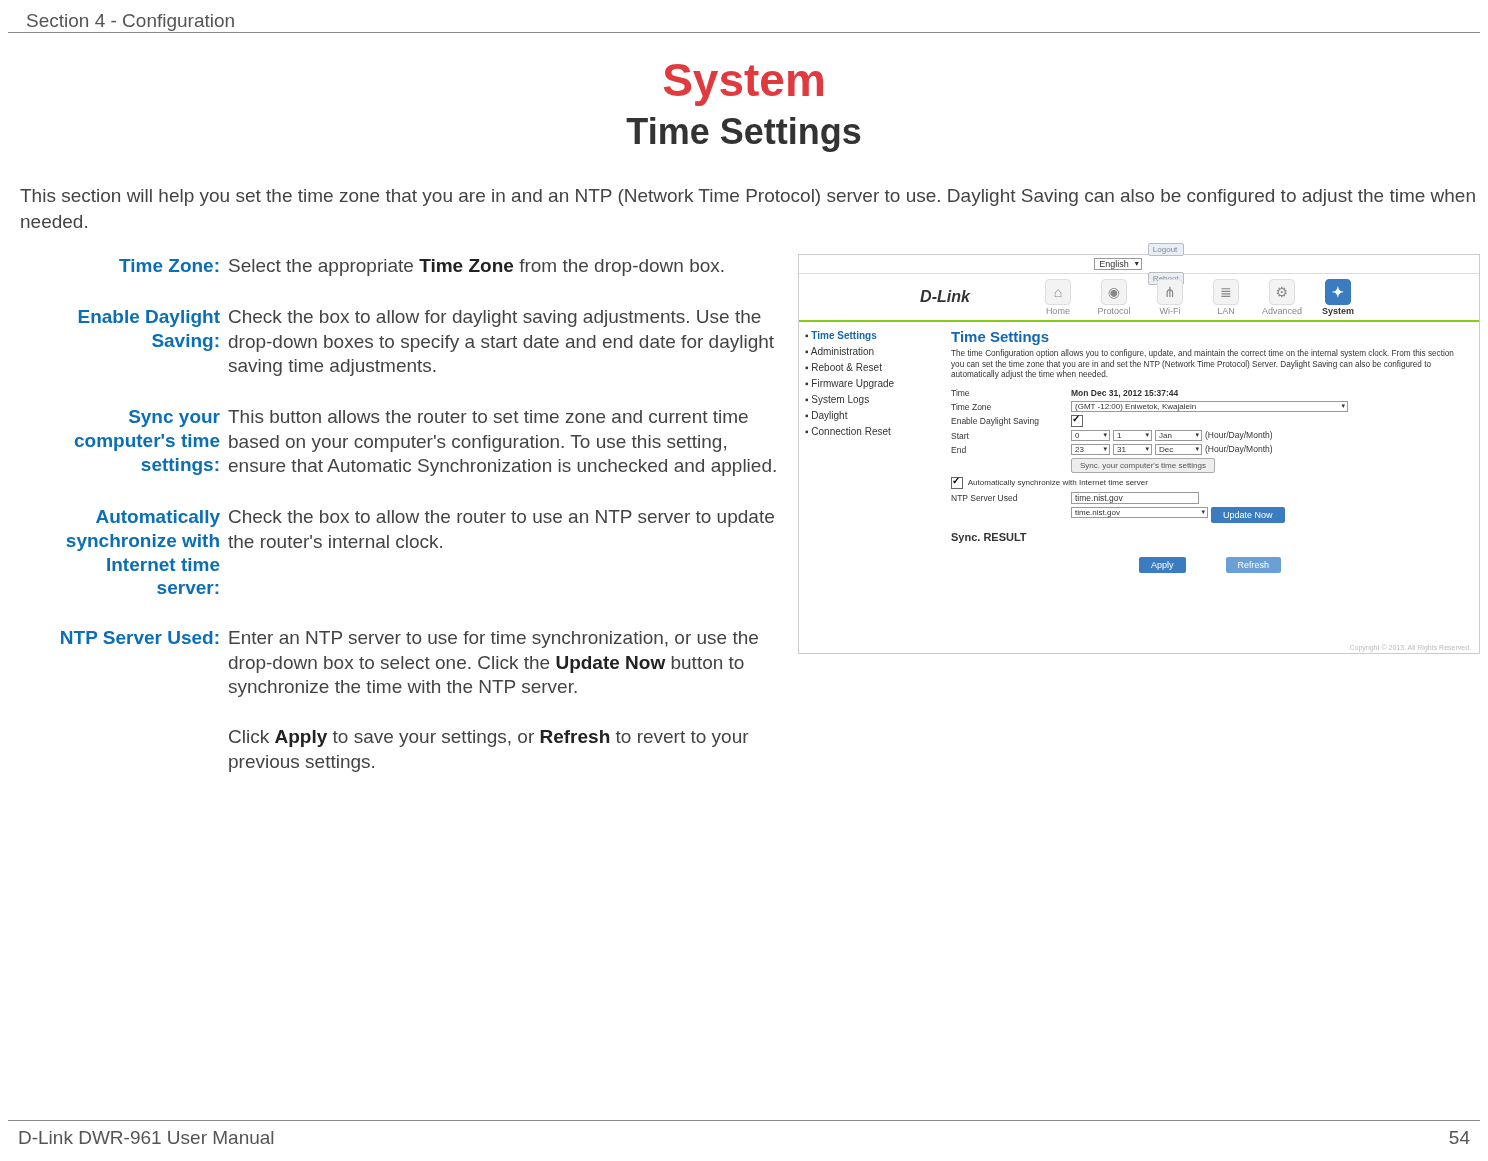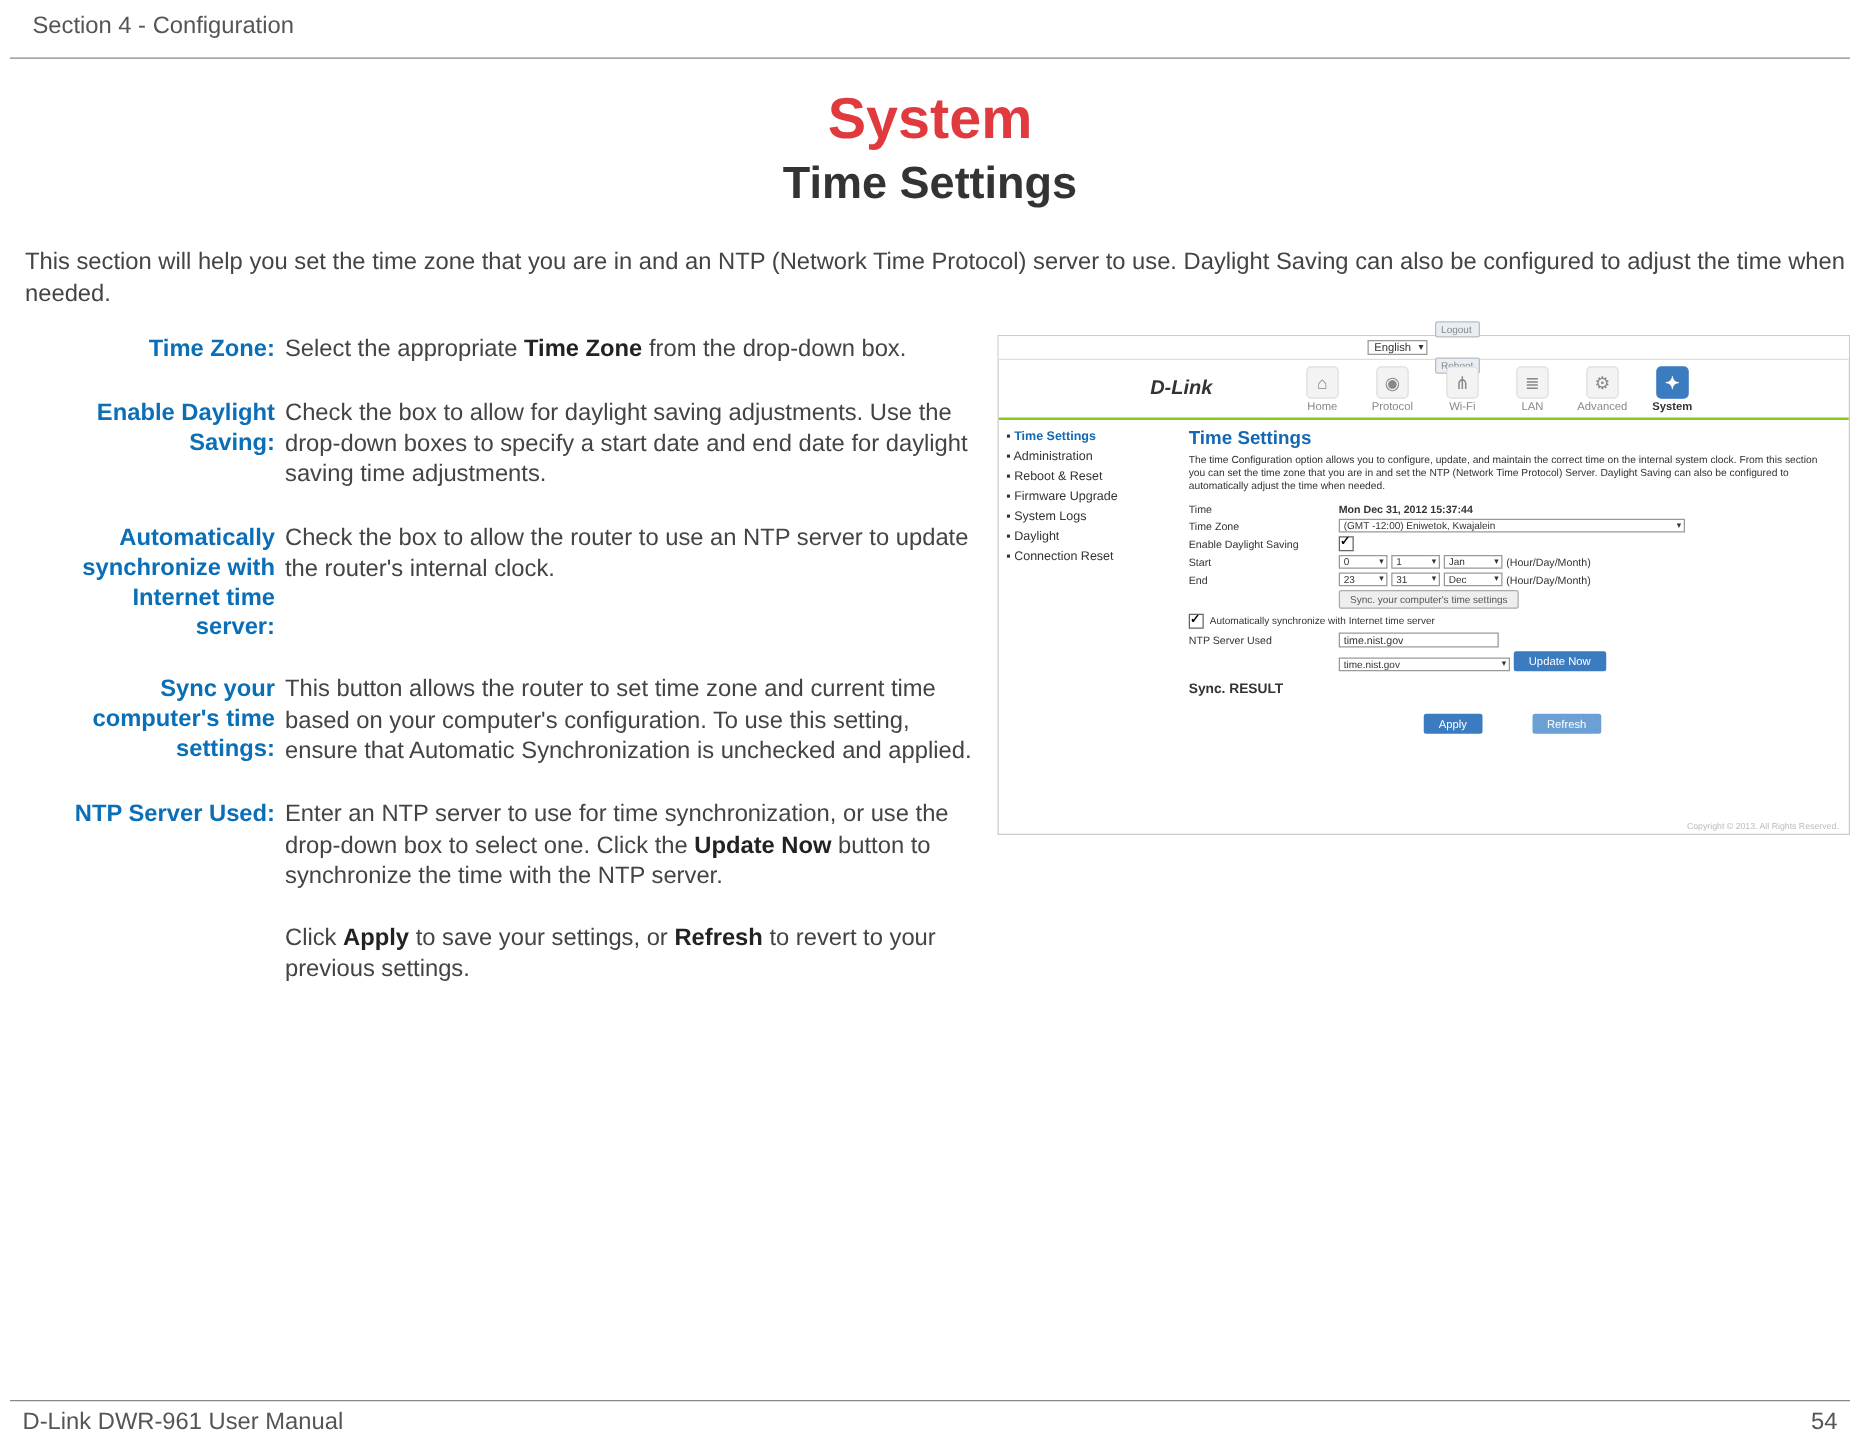--- a/index.html
+++ b/index.html
@@ -15,21 +15,21 @@
   }
   .page {
     padding: 10px 0 0 0;
     box-sizing: border-box;
     height: 100%;
     position: relative;
   }
   .section-header {
     font-size: 19px;
     color: #555;
-    padding: 0 0 14px 18px;
+    padding: 0 0 0 18px;
     border-bottom: 1.5px solid #888;
     margin: 0 8px 20px 8px;
   }
   h1.title {
     text-align: center;
     font-size: 46px;
     font-weight: 600;
     color: #e03a3e;
     margin: 10px 0 0 0;
   }
@@ -147,21 +147,21 @@
     font-size:10px;
   }
   .ss-side .item { color:#333; margin-bottom:5px; }
   .ss-side .item::before{content:"▪ "; color:#333;}
   .ss-side .item.active { color:#1468b3; font-weight:600;}
   .ss-main { flex:1; padding:6px 10px 4px 10px; }
   .ss-h { color:#1468b3; font-weight:700; font-size:15px; margin-bottom:4px;}
   .ss-line { font-size:8.2px; color:#333; line-height:1.25; margin-bottom:8px;}
   .ss-form-row{display:flex;align-items:center;font-size:8.5px;margin-bottom:3px;gap:10px;}
   .ss-form-row .lbl{width:110px;color:#333;}
-  .ss-form-row .val{flex:1;display:flex;align-items:flex-end;gap:3px;}
+  .ss-form-row .val{flex:1;display:flex;align-items:flex-start;gap:3px;}
   .ss-select{border:1px solid #999;font-size:8px;padding:0 12px 0 3px;background:#fff;position:relative;display:inline-block;}
   .ss-select::after{content:"▾";position:absolute;right:2px;top:0;font-size:7px;}
   .ss-select.wide{width:260px;}
   .ss-select.tiny{width:22px;}
   .ss-select.sm{width:30px;}
   .ss-cb{width:10px;height:10px;border:1px solid #666;display:inline-block;position:relative;background:#fff;}
   .ss-cb.checked::after{content:"✓";position:absolute;top:-3px;left:0;font-size:10px;color:#000;font-weight:700;}
   .ss-btn-gray{border:1px solid #aaa;background:#eee;font-size:8px;padding:2px 8px;color:#555;border-radius:2px;}
   .ss-btn-blue{background:#3b7bbf;color:#fff;font-size:9px;padding:3px 12px;border-radius:2px;border:none;}
   .ss-note{font-size:8px;color:#333;margin:4px 0 3px 0;}
@@ -196,26 +196,26 @@
     <div class="defs" id="defs">
         <div class="def-row">
           <div class="def-label">Time Zone:</div>
           <div class="def-body">Select the appropriate <b>Time Zone</b> from the drop-down box.</div>
         </div>
         <div class="def-row">
           <div class="def-label">Enable Daylight Saving:</div>
           <div class="def-body">Check the box to allow for daylight saving adjustments. Use the drop-down boxes to specify a start date and end date for daylight saving time adjustments.</div>
         </div>
         <div class="def-row">
+          <div class="def-label">Sync your computer's time settings:</div>
+          <div class="def-body">This button allows the router to set time zone and current time based on your computer's configuration. To use this setting, ensure that Automatic Synchronization is unchecked and applied.</div>
+        </div>
+        <div class="def-row">
           <div class="def-label">Automatically synchronize with Internet time server:</div>
           <div class="def-body">Check the box to allow the router to use an NTP server to update the router's internal clock.</div>
-        </div>
-        <div class="def-row">
-          <div class="def-label">Sync your computer's time settings:</div>
-          <div class="def-body">This button allows the router to set time zone and current time based on your computer's configuration. To use this setting, ensure that Automatic Synchronization is unchecked and applied.</div>
         </div>
         <div class="def-row">
           <div class="def-label">NTP Server Used:</div>
           <div class="def-body">Enter an NTP server to use for time synchronization, or use the drop-down box to select one. Click the <b>Update Now</b> button to synchronize the time with the NTP server.<br><br>Click <b>Apply</b> to save your settings, or <b>Refresh</b> to revert to your previous settings.</div>
         </div>
       </div>
 
     <div class="screenshot">
       <div class="ss-topbar">
         <span class="ss-lang">English</span>

